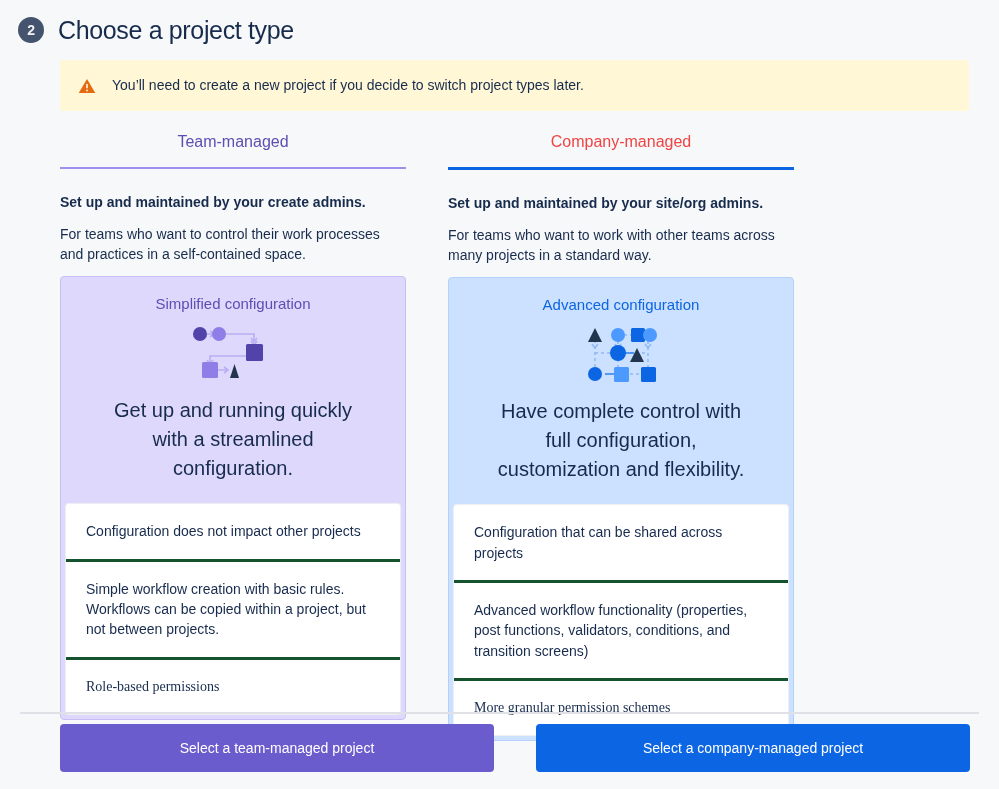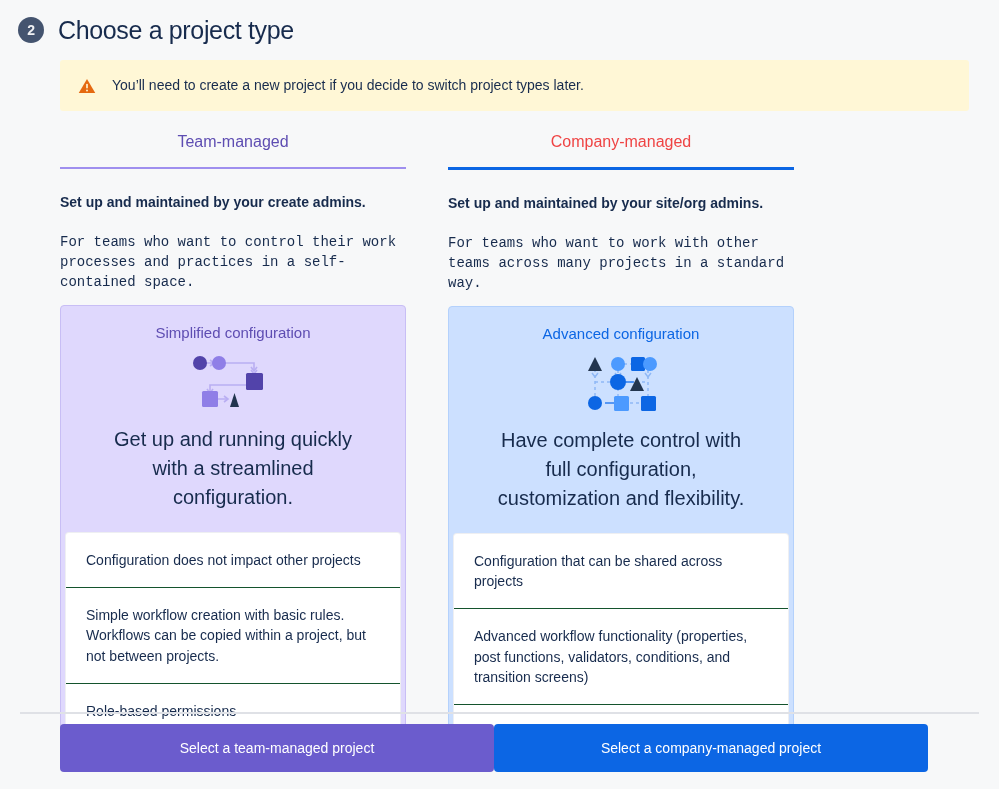--- a/index.html
+++ b/index.html
@@ -98,23 +98,22 @@
   .col-bold {
     font-size: 14px;
     font-weight: bold;
     color: #172B4D;
     margin-top: 24px;
     line-height: 1.35;
   }
   .col-desc {
     font-size: 14px;
     color: #172B4D;
-    margin-top: 20px;
+    margin-top: 12px;
     line-height: 1.45;
-    font-family: Liberation Mono, monospace;
   }
 
   
   .feature-card {
     margin-top: 12px;
     border-radius: 4px;
     overflow: hidden;
   }
   .feature-card.team { background: #DFD8FD; border: 1px solid #C8BEF5; }
   .feature-card.company { background: #CCE0FF; border: 1px solid #B4D1FC; }
@@ -151,39 +150,40 @@
     border-radius: 4px;
     margin: 0 4px 4px 4px;
     border: 1px solid rgba(9,30,66,0.07);
     overflow: hidden;
   }
   .bullet-item {
     padding: 17px 20px;
     font-size: 14px;
     line-height: 1.45;
     color: #172B4D;
-    border-bottom: 1px solid #14532d;
-  }
-  .bullet-item:last-child { border-bottom: none; }
+    border-bottom: 3px solid #14532d;
+  }
+  .bullet-item:last-child { border-bottom: none; font-family: Liberation Serif, serif; }
 
   
   .footer-divider {
     position: absolute;
     left: 20px;
     right: 20px;
     top: 712px;
     height: 2px;
     background: #DFE1E6;
   }
   .footer {
     position: absolute;
     left: 0;
     top: 724px;
     width: 999px;
     display: flex;
+    gap: 42px;
     padding: 0 30px 0 60px;
   }
   .select-btn {
     width: 434px;
     height: 48px;
     flex: 0 0 auto;
     border: none;
     border-radius: 4px;
     color: #FFFFFF;
     font-size: 14px;

